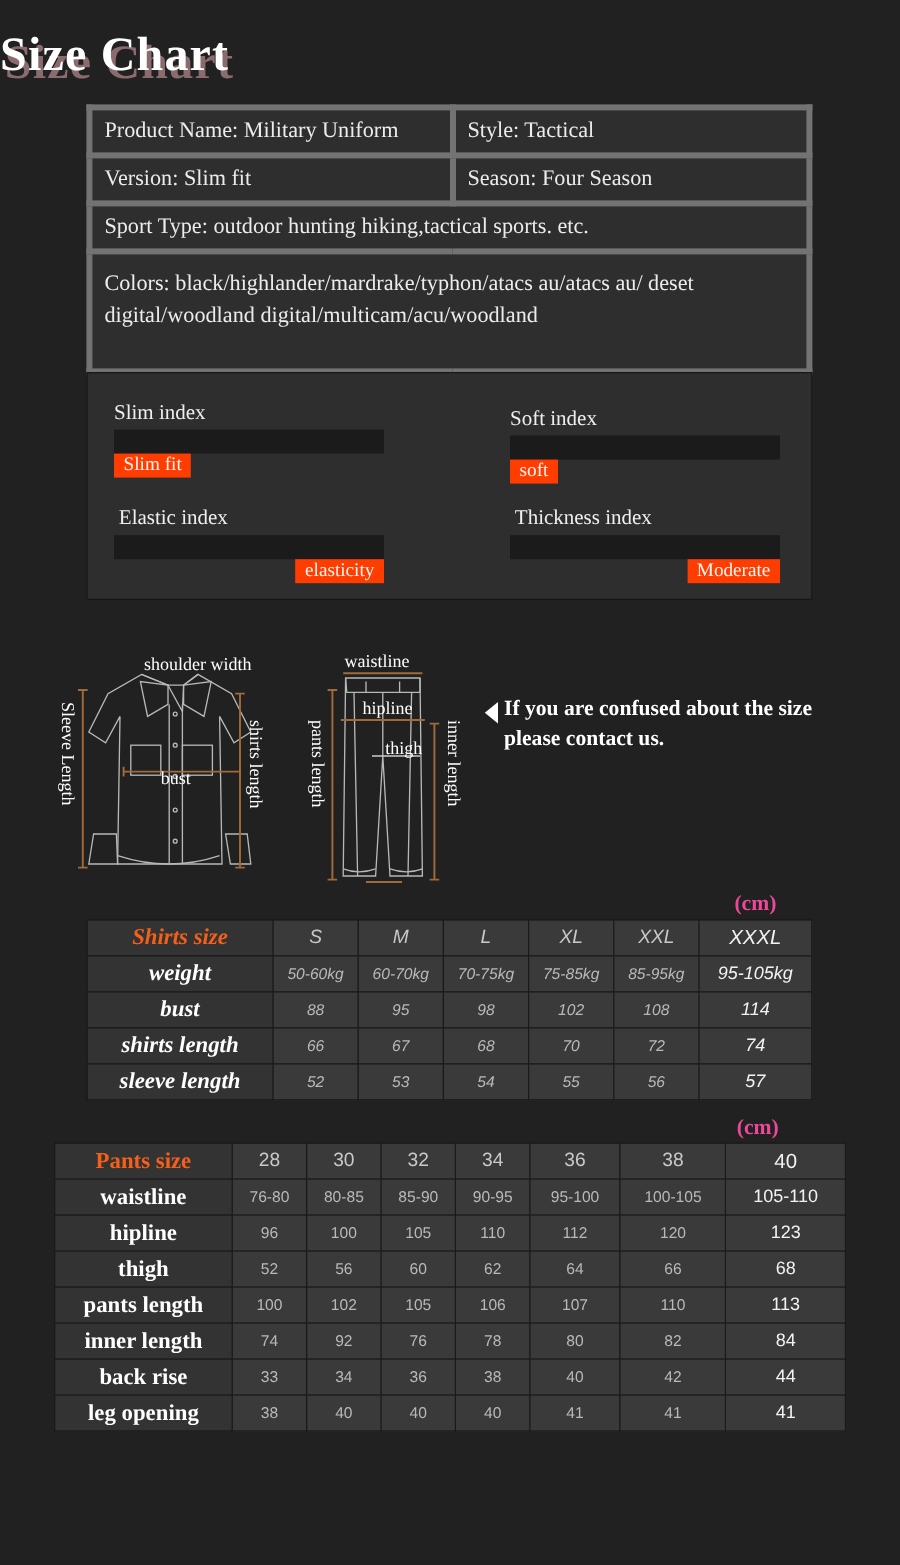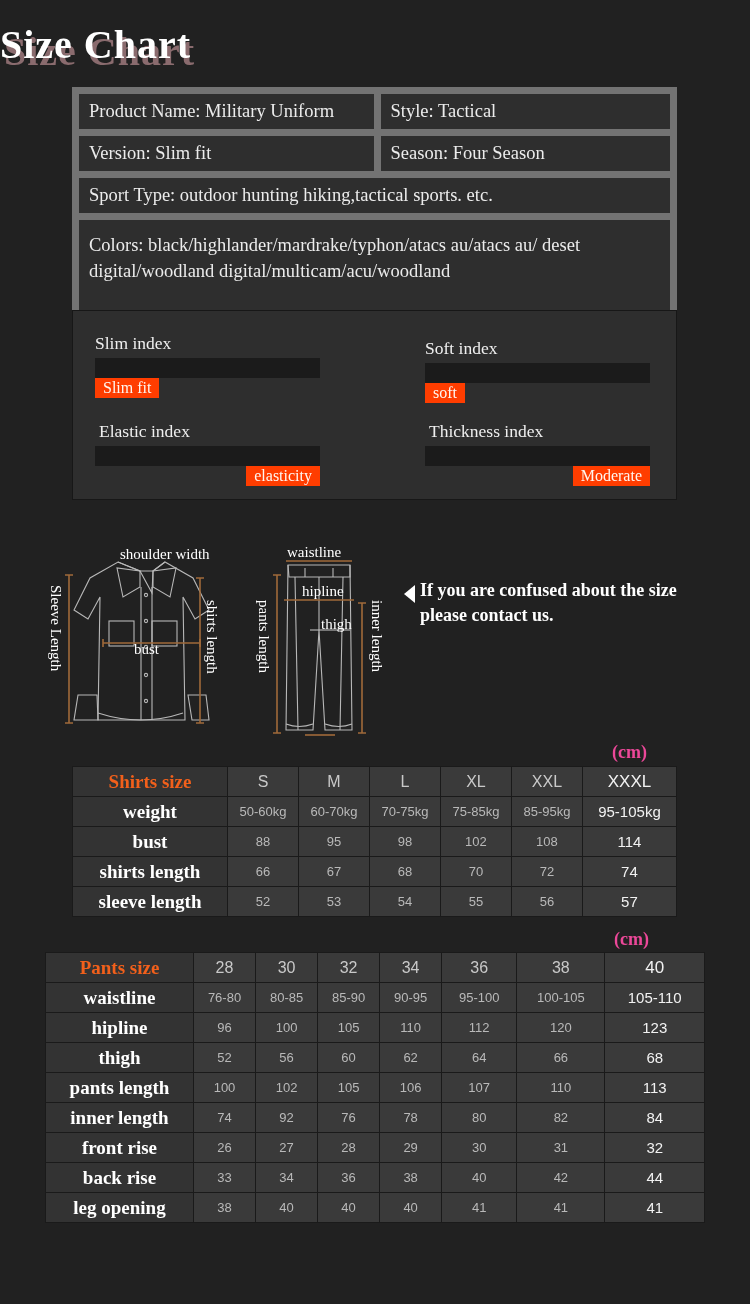--- a/index.html
+++ b/index.html
@@ -24,21 +24,21 @@
     line-height: 52px;
   }
 
   
   .info-table {
     position: absolute; left: 72px; top: 87px; width: 605px;
     border-collapse: collapse;
   }
   .info-table td {
     background: #2e2e2e;
-    border: 7px solid #737373;
+    border: 5px solid #737373;
     color: #ececec;
     font-size: 18.5px;
     padding: 7px 10px;
     vertical-align: middle;
     font-family: "Liberation Serif", serif;
   }
   .info-table td.tall { height: 40px; }
   .info-table td.colors { height: 100px; vertical-align: top; padding-top: 12px; line-height: 26px; }
 
   
@@ -131,21 +131,21 @@
     font-family: "Liberation Serif", serif;
     font-size: 19px;
   }
   table.size td.headcell {
     color: #c9c9c9; font-size: 16px;
   }
   table.size td.last { color: #f2f2f2; font-size: 15px; }
   table.size td.headcell.last { font-size: 17px; margin-top: 21px; }
 
   #shirts-table { left: 72px; top: 766px; width: 605px; }
-  #shirts-table td { height: 30px; }
+  #shirts-table td { height: 30px; font-style: italic; }
   #shirts-table td.rowlabel { width: 155px; }
 
   #pants-table { left: 45px; top: 952px; width: 660px; }
   #pants-table td { height: 30px; }
   #pants-table td.rowlabel { width: 148px; }
 </style>
 </head>
 <body>
 
 <div class="page">
@@ -376,30 +376,20 @@
           <td class="rowlabel">inner length</td>
           <td>74</td>
           <td>92</td>
           <td>76</td>
           <td>78</td>
           <td>80</td>
           <td>82</td>
           <td class="last">84</td>
         </tr>
         <tr>
-          <td class="rowlabel">front rise</td>
-          <td>26</td>
-          <td>27</td>
-          <td>28</td>
-          <td>29</td>
-          <td>30</td>
-          <td>31</td>
-          <td class="last">32</td>
-        </tr>
-        <tr>
           <td class="rowlabel">back rise</td>
           <td>33</td>
           <td>34</td>
           <td>36</td>
           <td>38</td>
           <td>40</td>
           <td>42</td>
           <td class="last">44</td>
         </tr>
         <tr>

